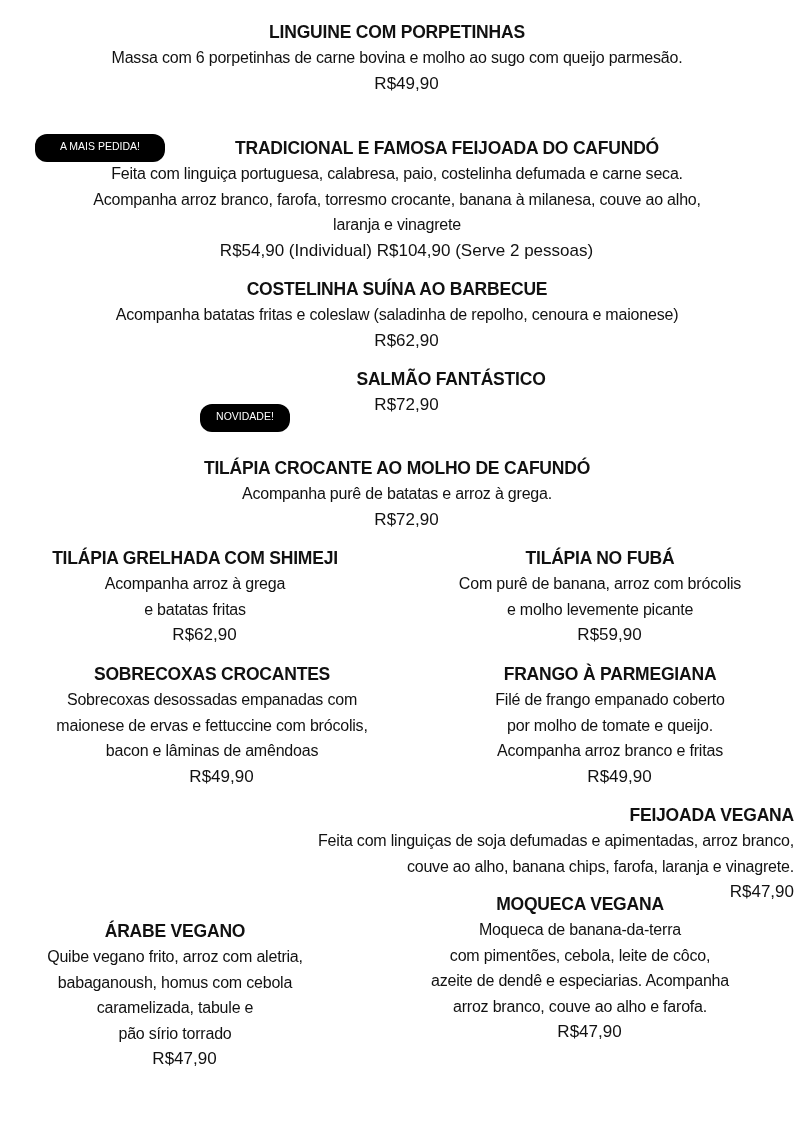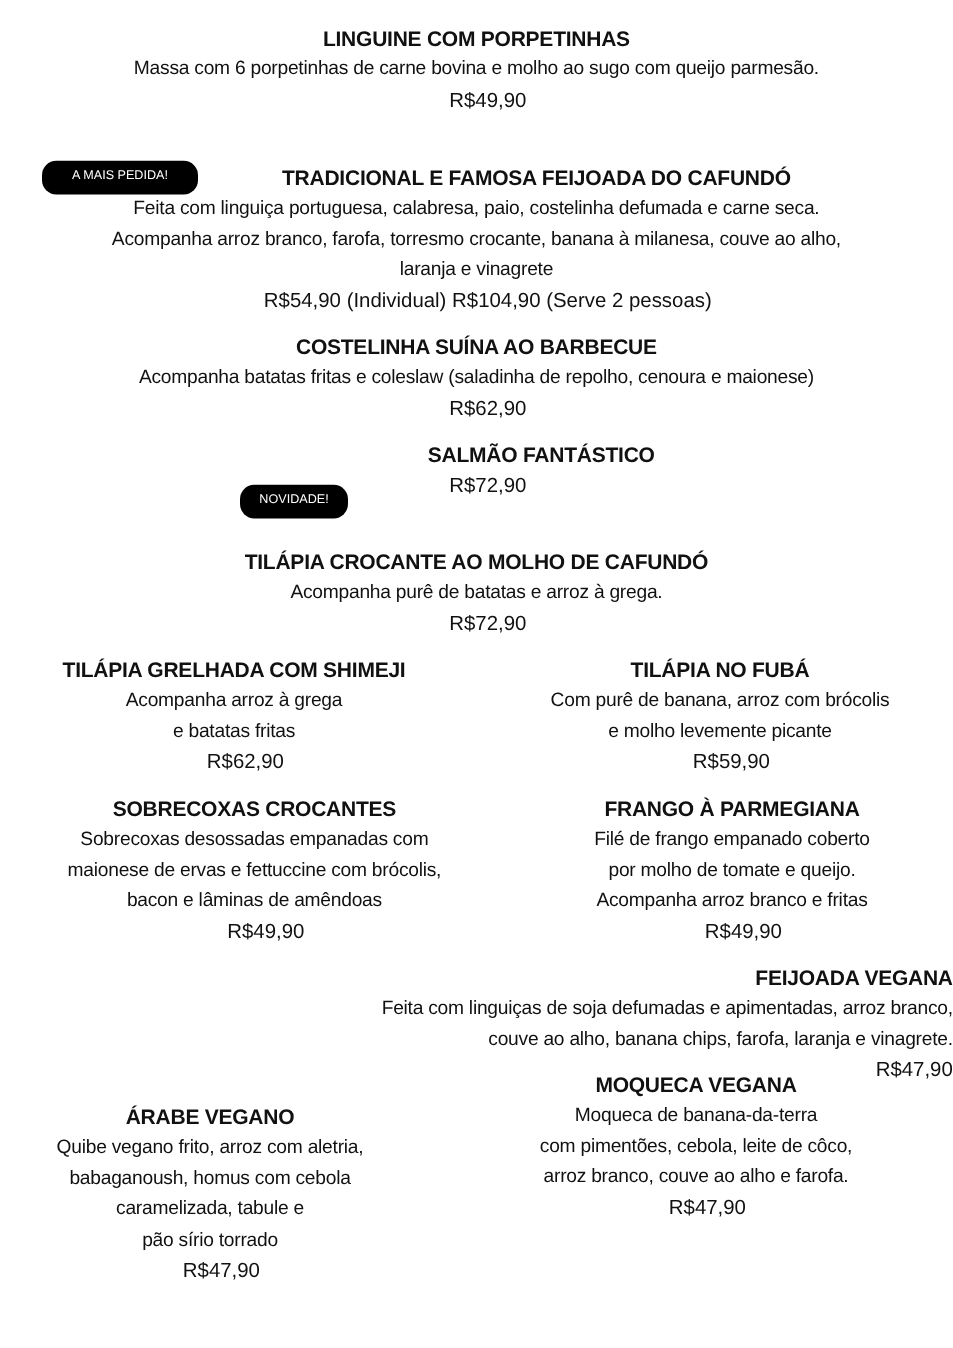--- a/index.html
+++ b/index.html
@@ -104,15 +104,16 @@
   <div class="line">babaganoush, homus com cebola</div>
   <div class="line">caramelizada, tabule e</div>
   <div class="line">pão sírio torrado</div>
   <div class="price">R$47,90</div>
 </div>
 
 <div class="block" style="top:868px; left:370px; width:420px;margin-top:24px;">
   <div class="title">MOQUECA VEGANA</div>
   <div class="line">Moqueca de banana-da-terra</div>
   <div class="line">com pimentões, cebola, leite de côco,</div>
+  <div class="line">azeite de dendê e especiarias. Acompanha</div>
   <div class="line">arroz branco, couve ao alho e farofa.</div>
   <div class="price">R$47,90</div>
 </div>
 
 </body></html>

